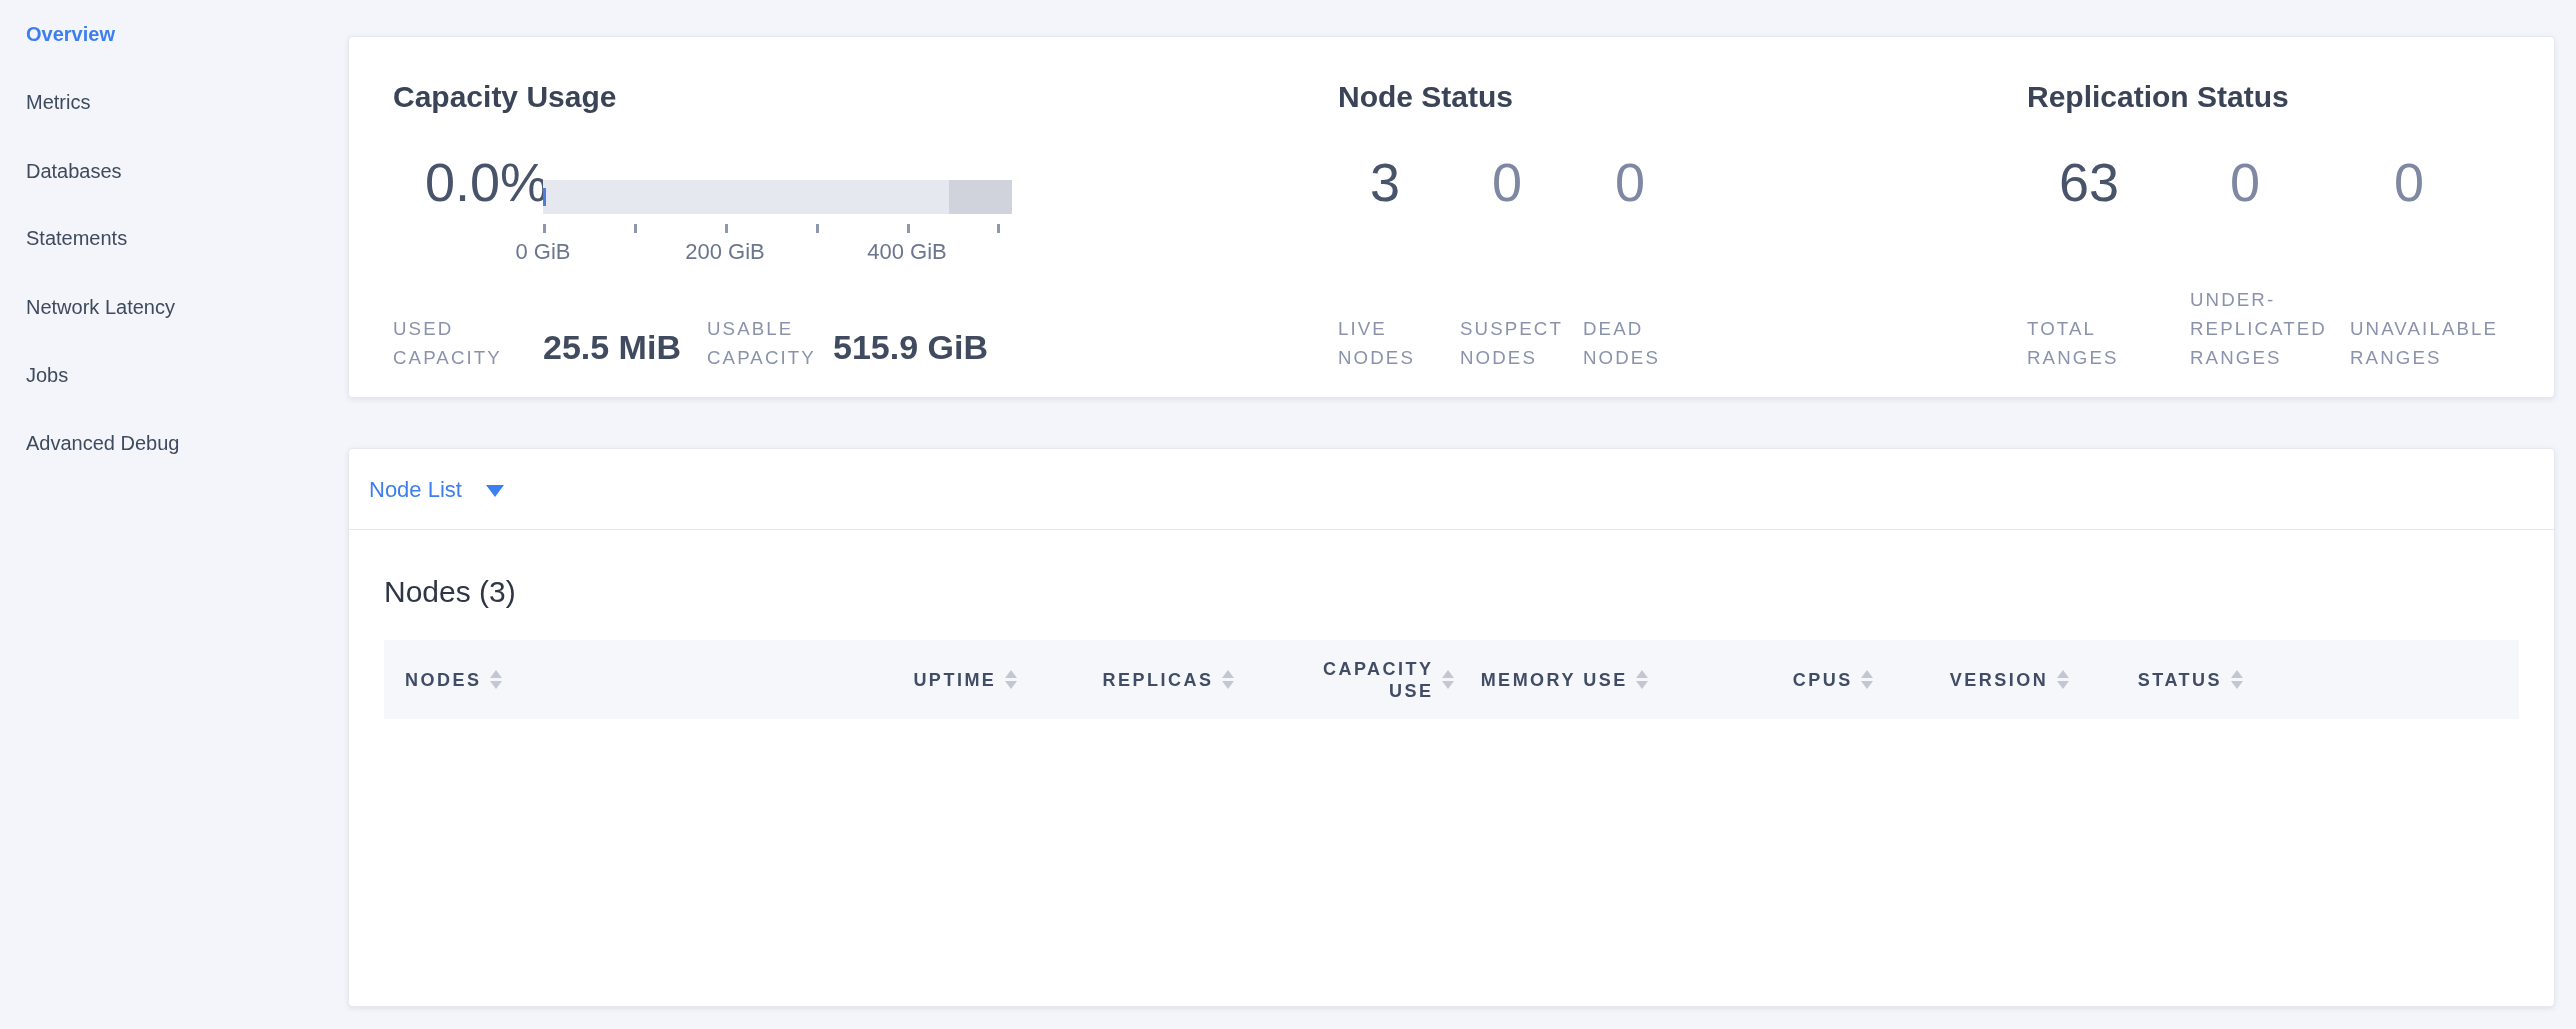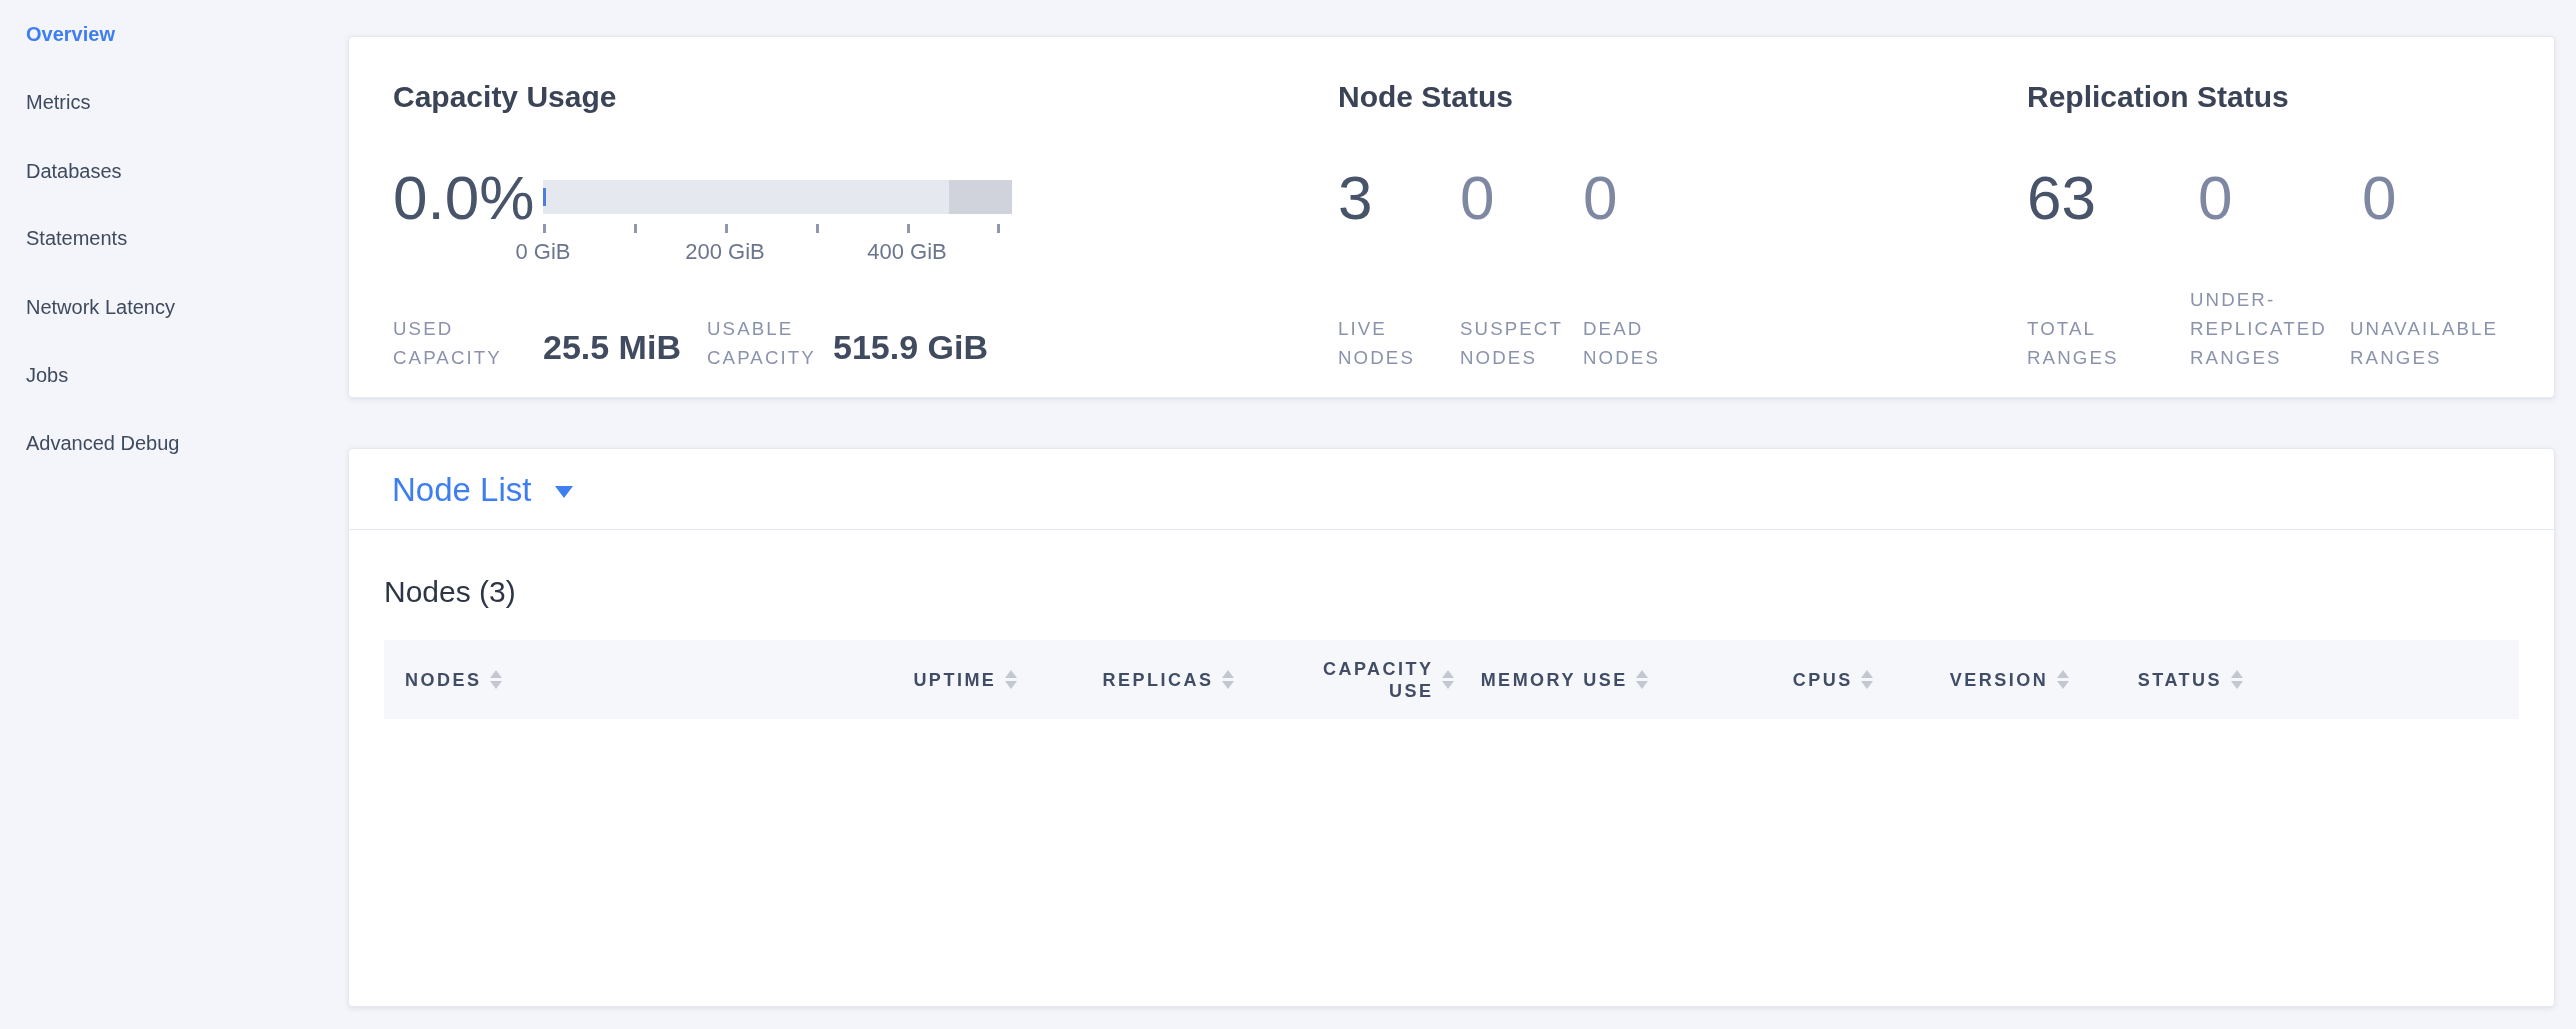--- a/index.html
+++ b/index.html
@@ -24,22 +24,22 @@
     border:0.8px solid #e6e8f0; border-radius:4.2px;
     box-shadow:0 1.7px 5.1px rgba(70,80,110,0.10);
   }
   #overview-card { left:348px; top:36px; width:2207px; height:362px; }
   #nodes-card    { left:348px; top:448px; width:2207px; height:559px; }
   .sec-title {
     position:absolute; top:41px; font-size:30px; font-weight:600;
     color:#3b4457; line-height:37px; white-space:nowrap;
   }
   .big-number {
-    position:absolute; top:127px; font-size:62px; line-height:68px;
-    color:#485469; white-space:nowrap;
+    position:absolute; top:111px; font-size:54px; line-height:68px;
+    color:#485469; white-space:nowrap;margin-left:32px;
   }
   .big-number.muted { color:#7e88a2; }
   .stat-label {
     position:absolute; font-size:18.7px; letter-spacing:2.1px;
     color:#8a93ab; line-height:29px; white-space:nowrap;
   }
   .stat-value {
     position:absolute; top:292px; font-size:34px; font-weight:700;
     color:#414b5f; line-height:37px; white-space:nowrap;
   }
@@ -51,22 +51,22 @@
   .axis-label {
     position:absolute; top:201px; transform:translateX(-50%);
     font-size:22px; color:#6b768e; line-height:27px; white-space:nowrap;text-align:center;
   }
   
   .nodelist-bar {
     position:absolute; left:0; top:0; width:100%; height:81px;
     border-bottom:0.8px solid #e5e8ef;
   }
   .nodelist-link {
-    position:absolute; left:43px; top:0; height:68px; line-height:81px;
-    font-size:33px; color:#3d7ef0; font-weight:500; cursor:pointer; white-space:nowrap;
+    position:absolute; left:20px; top:0; height:68px; line-height:81px;
+    font-size:22px; color:#3d7ef0; font-weight:500; cursor:pointer; white-space:nowrap;
   }
   .caret-down {
     display:inline-block; margin-left:24px; vertical-align:middle;
     width:0; height:0; border-left:9.3px solid transparent;
     border-right:9.3px solid transparent; border-top:12px solid #3d7ef0;
   }
   .nodes-heading {
     position:absolute; left:35px; top:124px; font-size:30px; font-weight:500;
     color:#2e3646; line-height:37px;
   }

